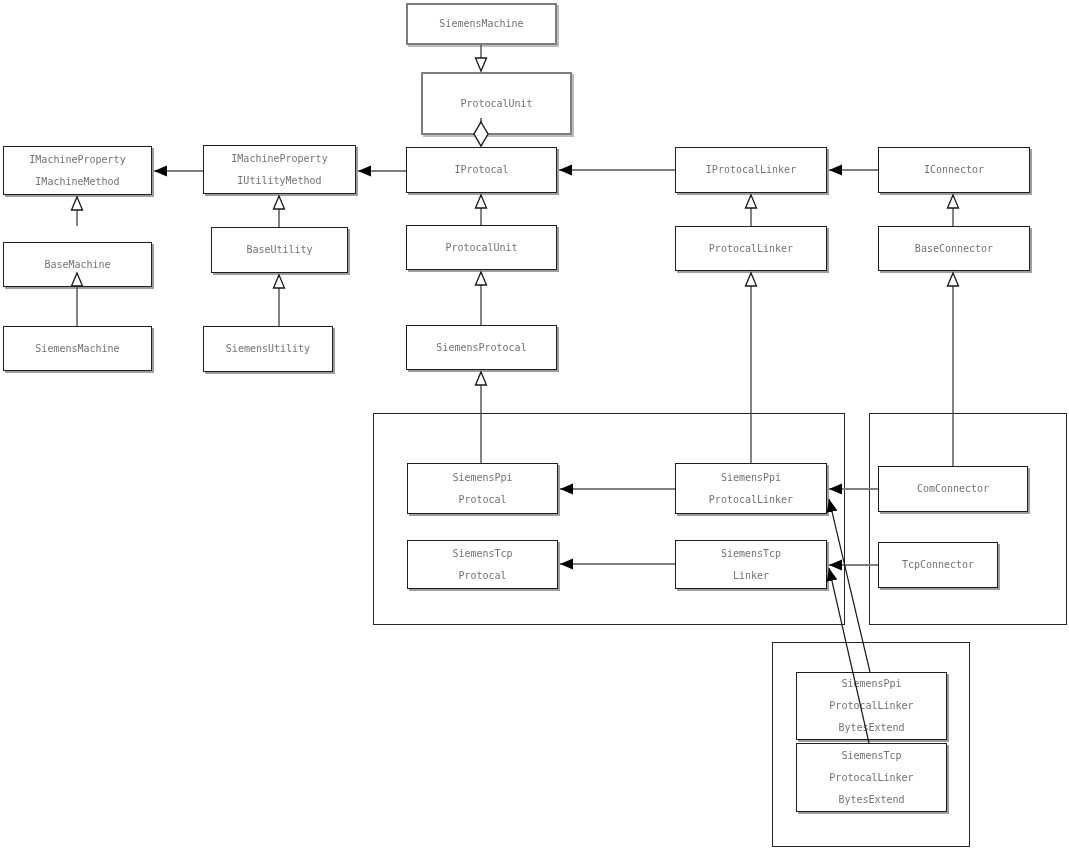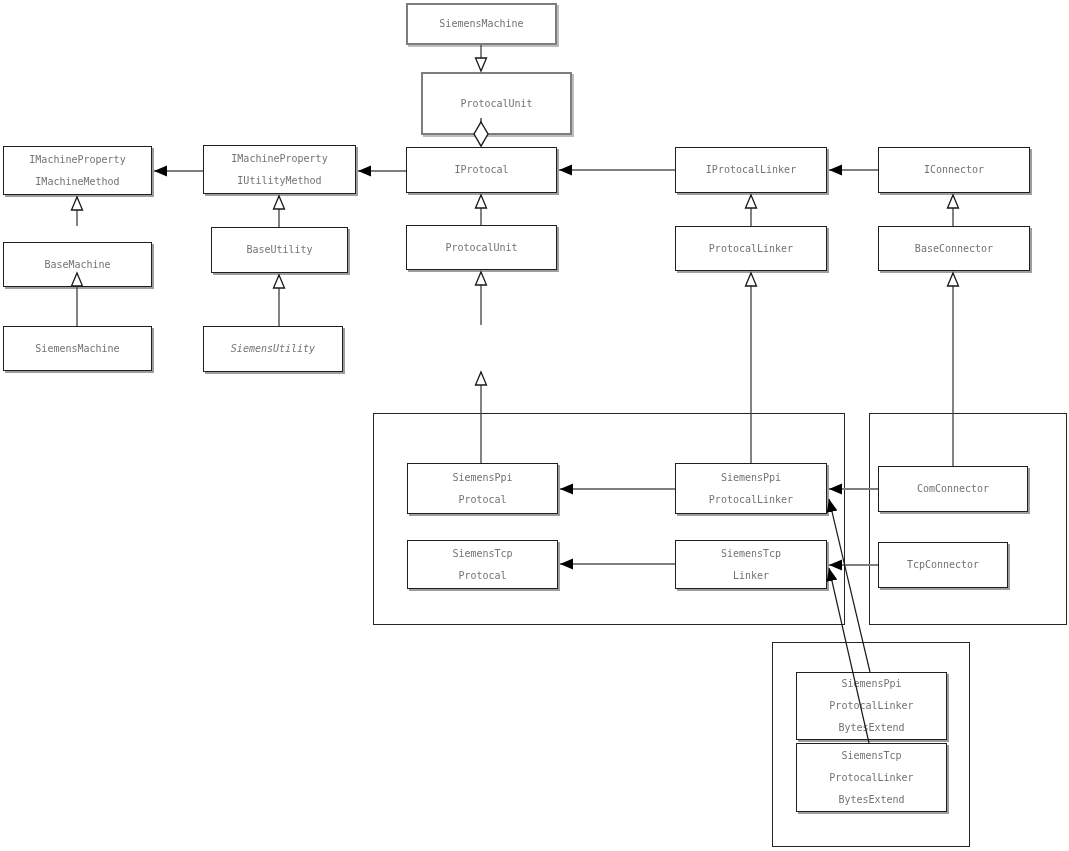--- a/index.html
+++ b/index.html
@@ -128,43 +128,46 @@
     </div>
     <div class="class-box" style="left: 675px; top: 226px; width: 152px; height: 45px;">
       <span class="class-label-line">ProtocalLinker</span>
     </div>
     <div class="class-box" style="left: 878px; top: 226px; width: 152px; height: 45px;">
       <span class="class-label-line">BaseConnector</span>
     </div>
     <div class="class-box" style="left: 3px; top: 326px; width: 149px; height: 45px;">
       <span class="class-label-line">SiemensMachine</span>
     </div>
-    <div class="class-box" style="left: 203px; top: 326px; width: 140px; height: 46px; font-style: italic;">
+    <div class="class-box" style="left: 203px; top: 326px; width: 130px; height: 46px;">
       <span class="class-label-line">SiemensUtility</span>
+    </div>
+    <div class="class-box" style="left: 406px; top: 325px; width: 151px; height: 45px;">
+      <span class="class-label-line">SiemensProtocal</span>
     </div>
     <div class="class-box" style="left: 407px; top: 463px; width: 151px; height: 51px;">
       <span class="class-label-line">SiemensPpi</span>
       <span class="class-label-line">Protocal</span>
     </div>
     <div class="class-box" style="left: 675px; top: 463px; width: 152px; height: 51px;">
       <span class="class-label-line">SiemensPpi</span>
       <span class="class-label-line">ProtocalLinker</span>
     </div>
     <div class="class-box" style="left: 407px; top: 540px; width: 151px; height: 49px;">
       <span class="class-label-line">SiemensTcp</span>
       <span class="class-label-line">Protocal</span>
     </div>
     <div class="class-box" style="left: 675px; top: 540px; width: 152px; height: 49px;">
       <span class="class-label-line">SiemensTcp</span>
       <span class="class-label-line">Linker</span>
     </div>
     <div class="class-box" style="left: 878px; top: 466px; width: 150px; height: 46px;">
       <span class="class-label-line">ComConnector</span>
     </div>
-    <div class="class-box" style="left: 878px; top: 542px; width: 130px; height: 46px;">
+    <div class="class-box" style="left: 878px; top: 542px; width: 120px; height: 46px;">
       <span class="class-label-line">TcpConnector</span>
     </div>
     <div class="class-box" style="left: 796px; top: 672px; width: 151px; height: 68px;">
       <span class="class-label-line">SiemensPpi</span>
       <span class="class-label-line">ProtocalLinker</span>
       <span class="class-label-line">BytesExtend</span>
     </div>
     <div class="class-box" style="left: 796px; top: 743px; width: 151px; height: 69px;">
       <span class="class-label-line">SiemensTcp</span>
       <span class="class-label-line">ProtocalLinker</span>

